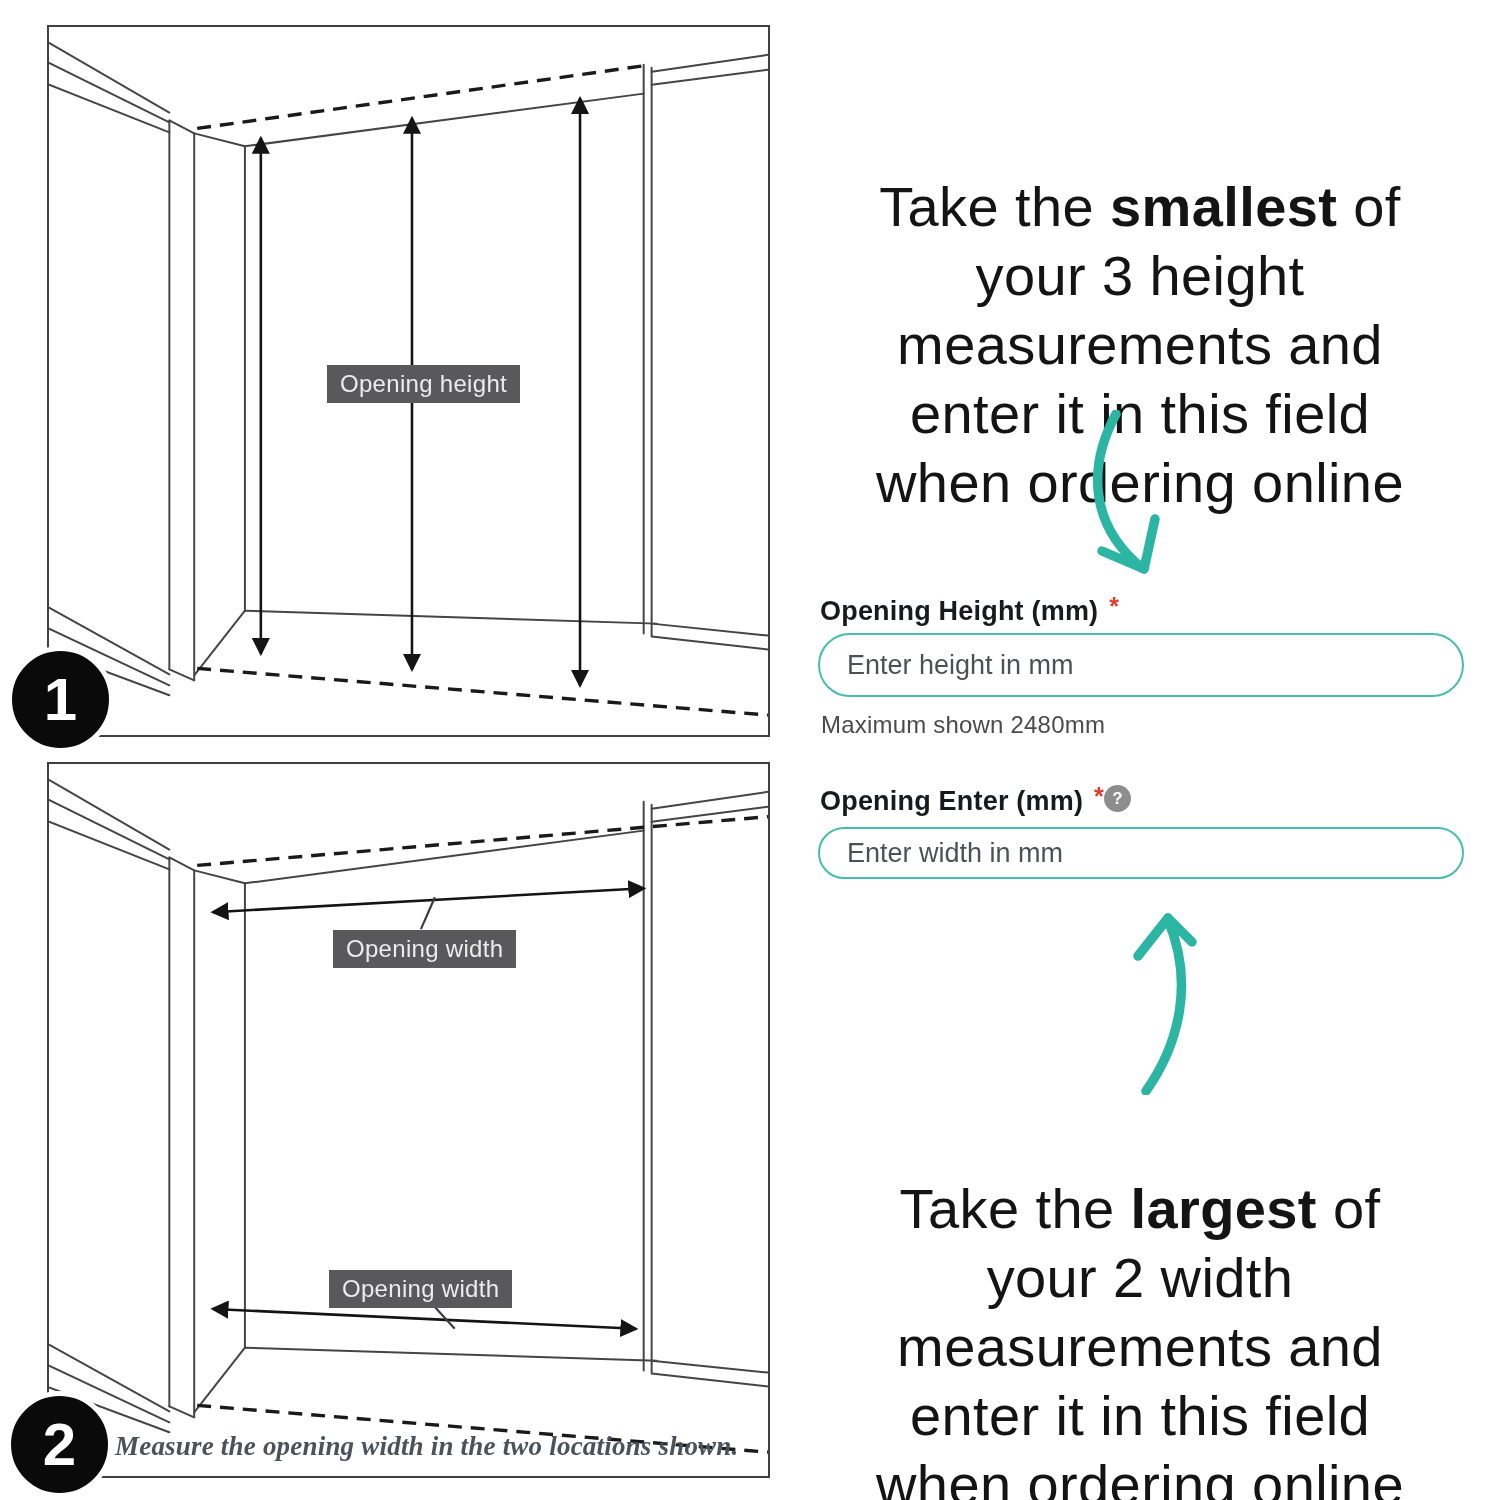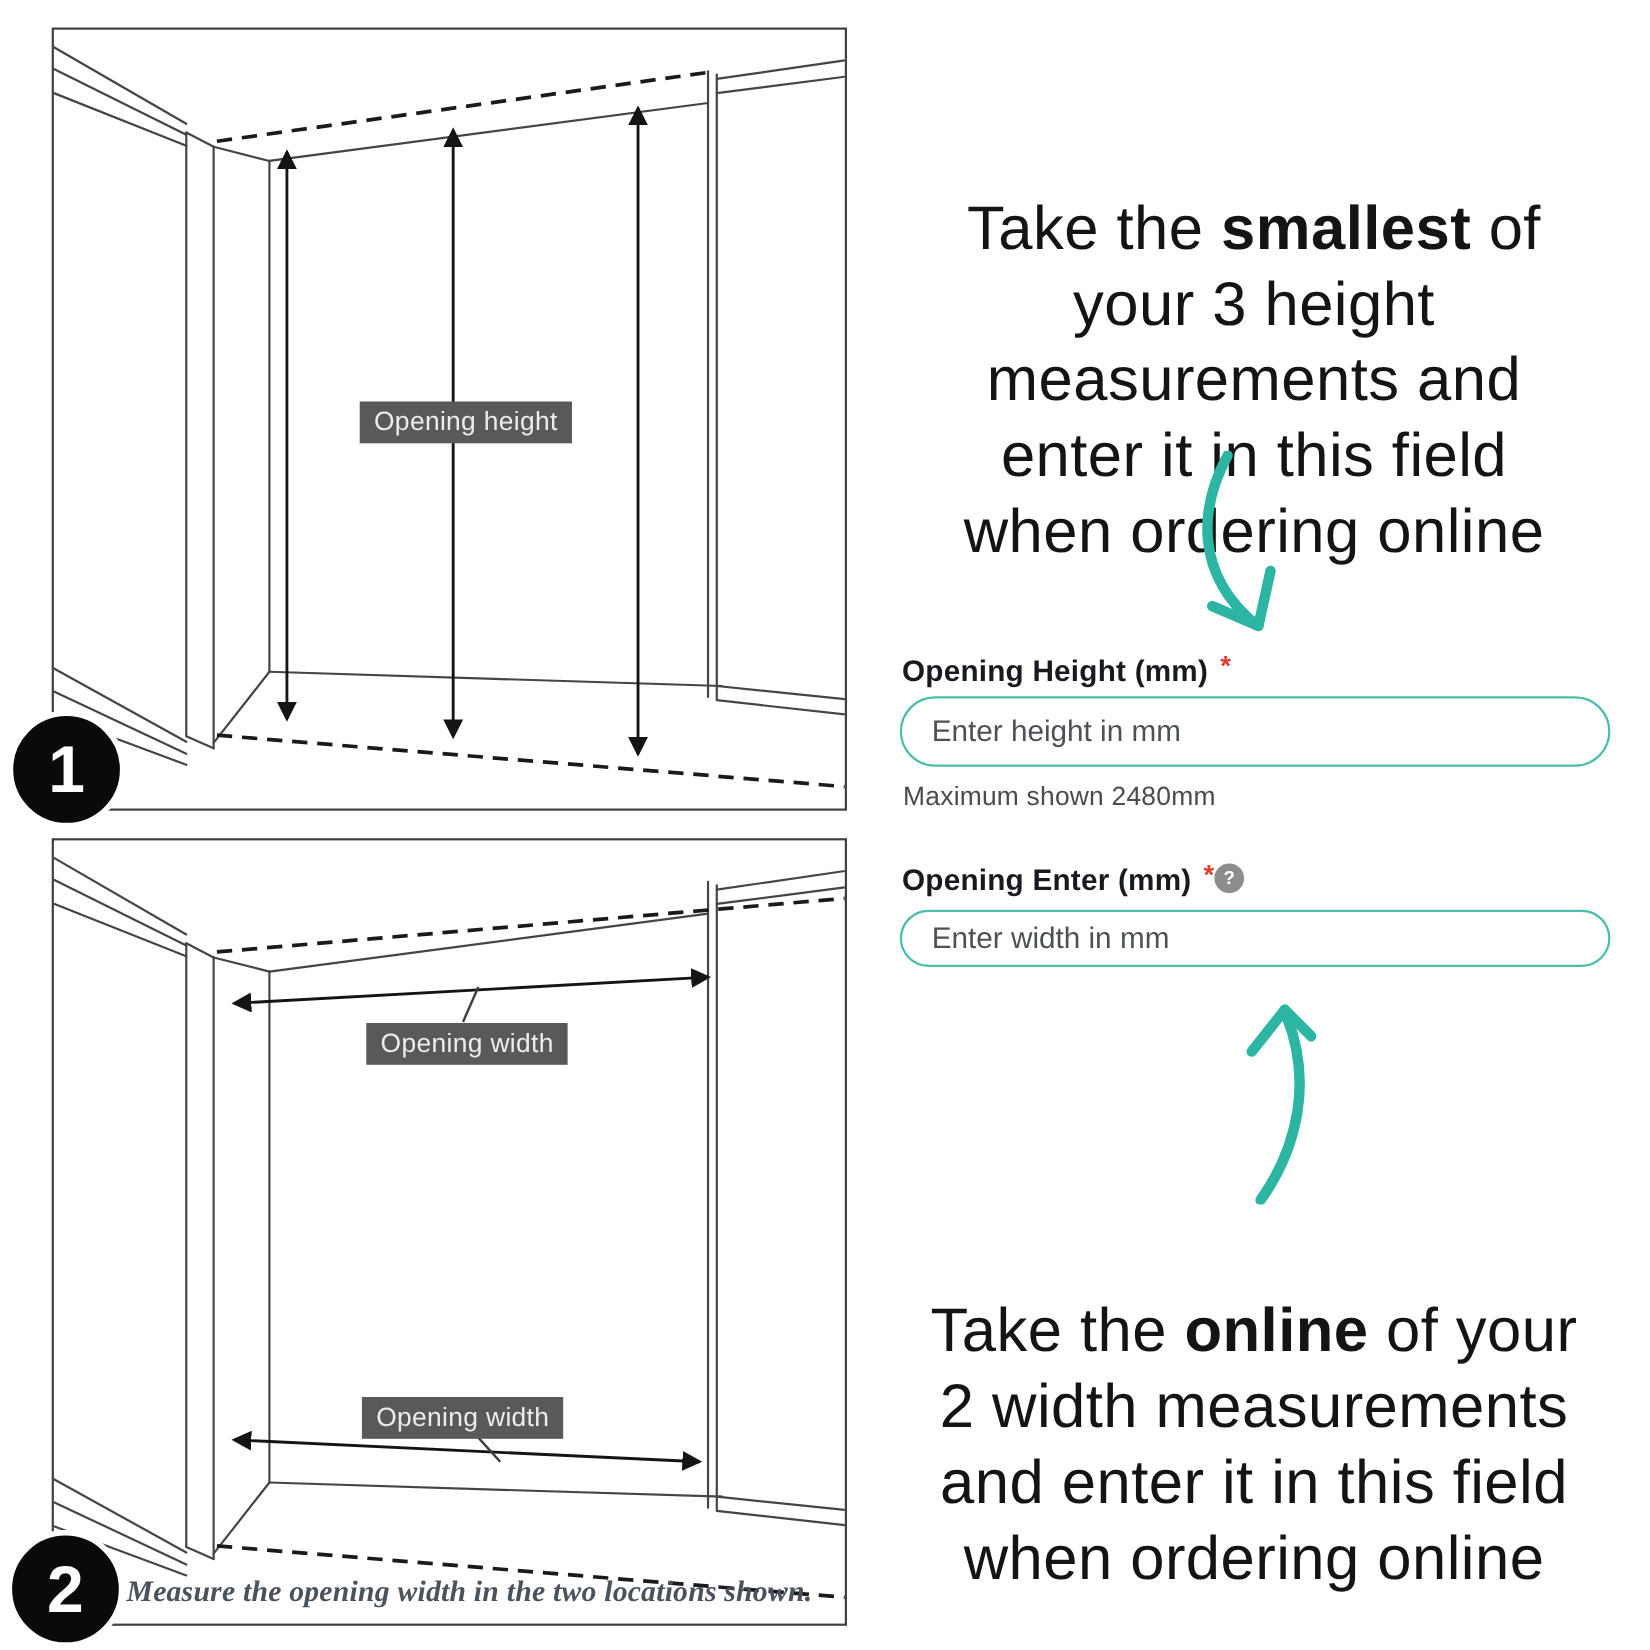--- a/index.html
+++ b/index.html
@@ -166,15 +166,15 @@
   <div class="flabel" id="label-w"><span>Opening Enter (mm)</span><span class="req">*</span></div>
   <div class="helpicon">?</div>
   <input class="tinput" id="input-w" type="text" placeholder="Enter width in mm" style="">
 
   <svg class="teal-arrow" style="left:1128px;top:905px;" width="85" height="190" viewBox="0 0 85 190">
     <path d="M18,186 C52,138 66,76 40,15"></path>
     <path d="M10,51 L40,13"></path>
     <path d="M40,13 L64,37"></path>
   </svg>
 
-  <p class="instr" id="instr-bottom"><span>Take the </span><b>online</b><span> of your 2 width measurements and enter it in this field when ordering online</span></p>
+  <p class="instr" id="instr-bottom"><span>Take the </span><b>largest</b><span> of your 2 width measurements and enter it in this field when ordering online</span></p>
 
 </div>
 
 </body></html>

